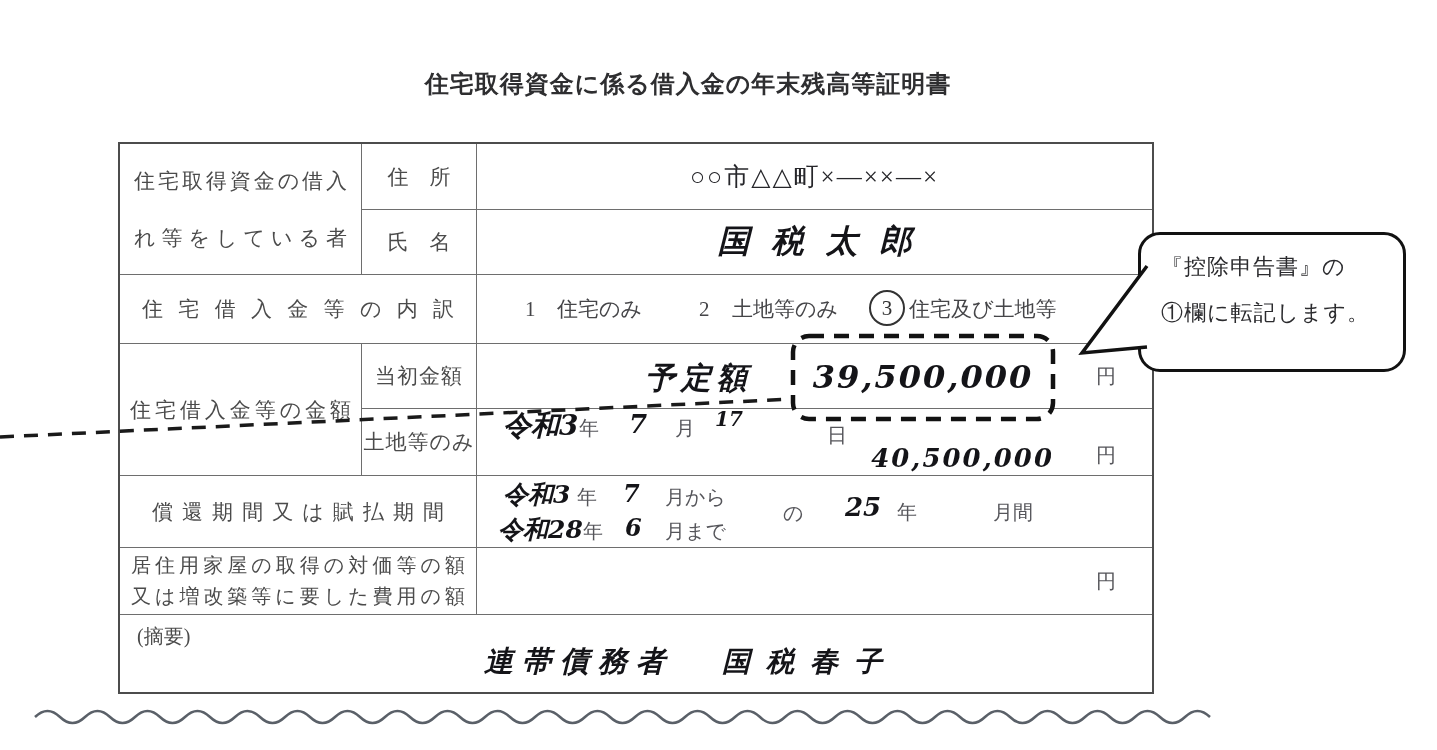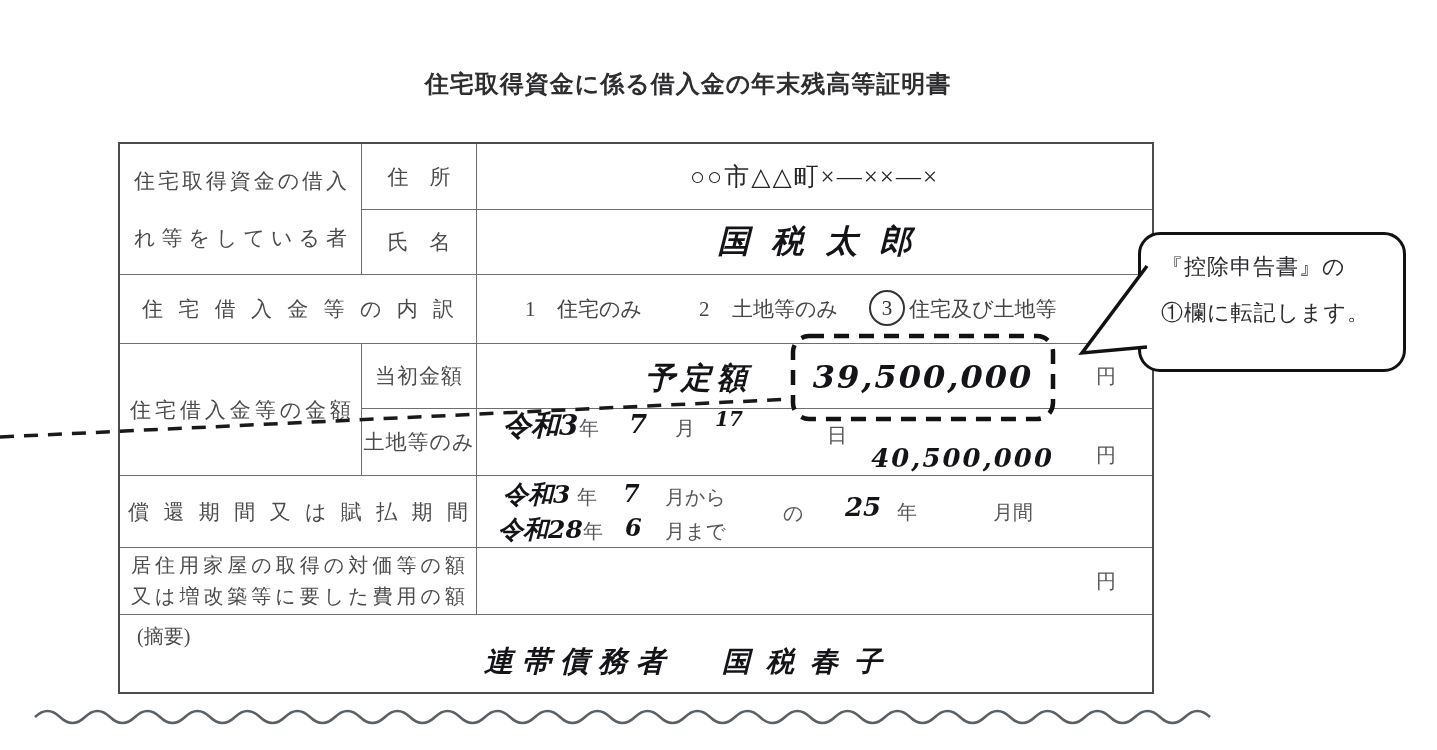--- a/index.html
+++ b/index.html
@@ -29,21 +29,21 @@
   .c-addr-value { grid-column:3; grid-row:1; font-size:25px; color:#26262a; letter-spacing:2px; }
   .c-name-label { grid-column:2; grid-row:2; }
   .c-name-value { grid-column:3; grid-row:2; }
   .c-bd-label  { grid-column:1 / 3; grid-row:3; padding:0 22px; }
   .c-bd-value  { grid-column:3; grid-row:3; justify-content:flex-start; font-size:21px; color:#454548; }
   .c-amt-label { grid-column:1; grid-row:4 / 6; padding:0 10px; }
   .c-ye-label  { grid-column:2; grid-row:4; letter-spacing:1px; }
   .c-ye-value  { grid-column:3; grid-row:4; }
   .c-in-label  { grid-column:2; grid-row:5; letter-spacing:1px; }
   .c-in-value  { grid-column:3; grid-row:5; }
-  .c-rp-label  { grid-column:1 / 3; grid-row:6; padding:0 8px; }
+  .c-rp-label  { grid-column:1 / 3; grid-row:6; padding:0 32px; }
   .c-rp-value  { grid-column:3; grid-row:6; }
   .c-ct-label  { grid-column:1 / 3; grid-row:7; flex-direction:column; justify-content:center; gap:4px; padding:0 11px; font-size:20px; }
   .c-ct-value  { grid-column:3; grid-row:7; }
   .c-rm       { grid-column:1 / 4; grid-row:8; }
   
   .hand { font-family:"DejaVu Serif","Liberation Serif",serif; font-style:italic; font-weight:bold; color:#141418; }
   .unit { font-size:20px; color:#55555a; font-style:normal; font-weight:normal; }
   .name-big { font-size:32px; letter-spacing:22px; padding-left:22px; }
   .abs { position:absolute; }
   .circle3 { display:inline-flex; align-items:center; justify-content:center;

